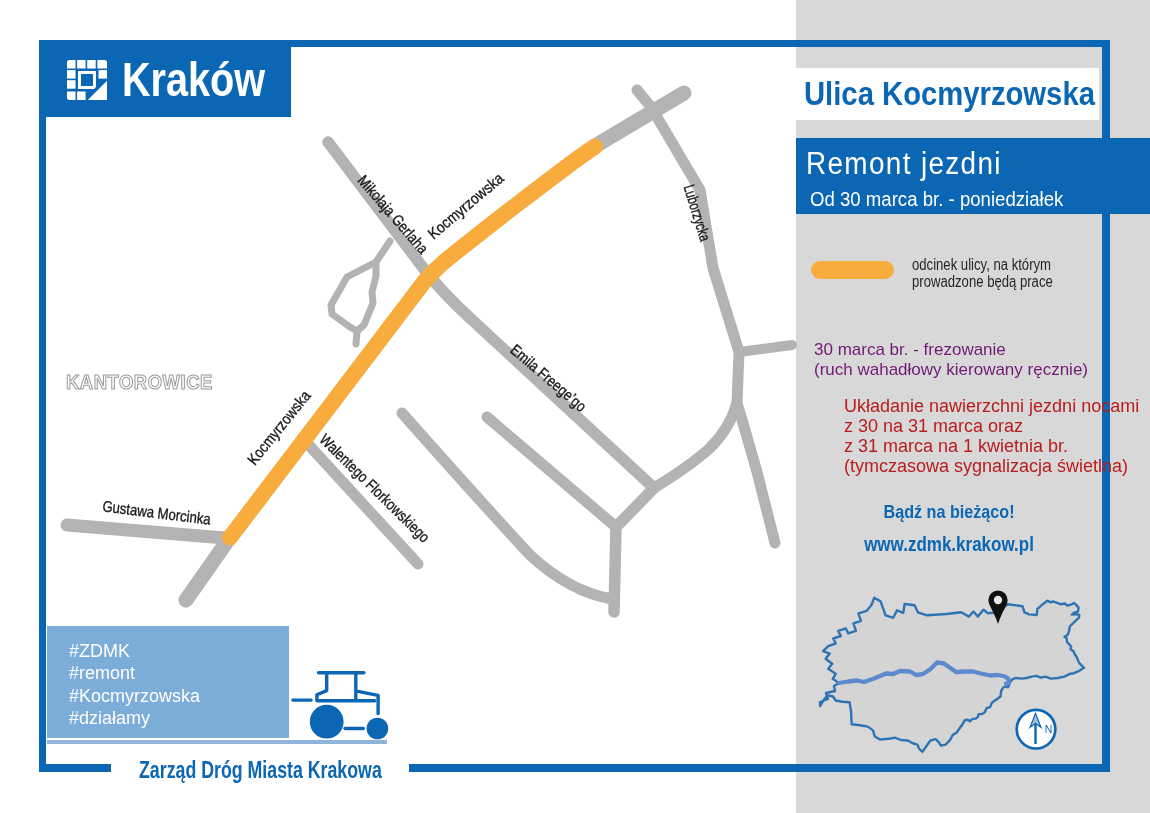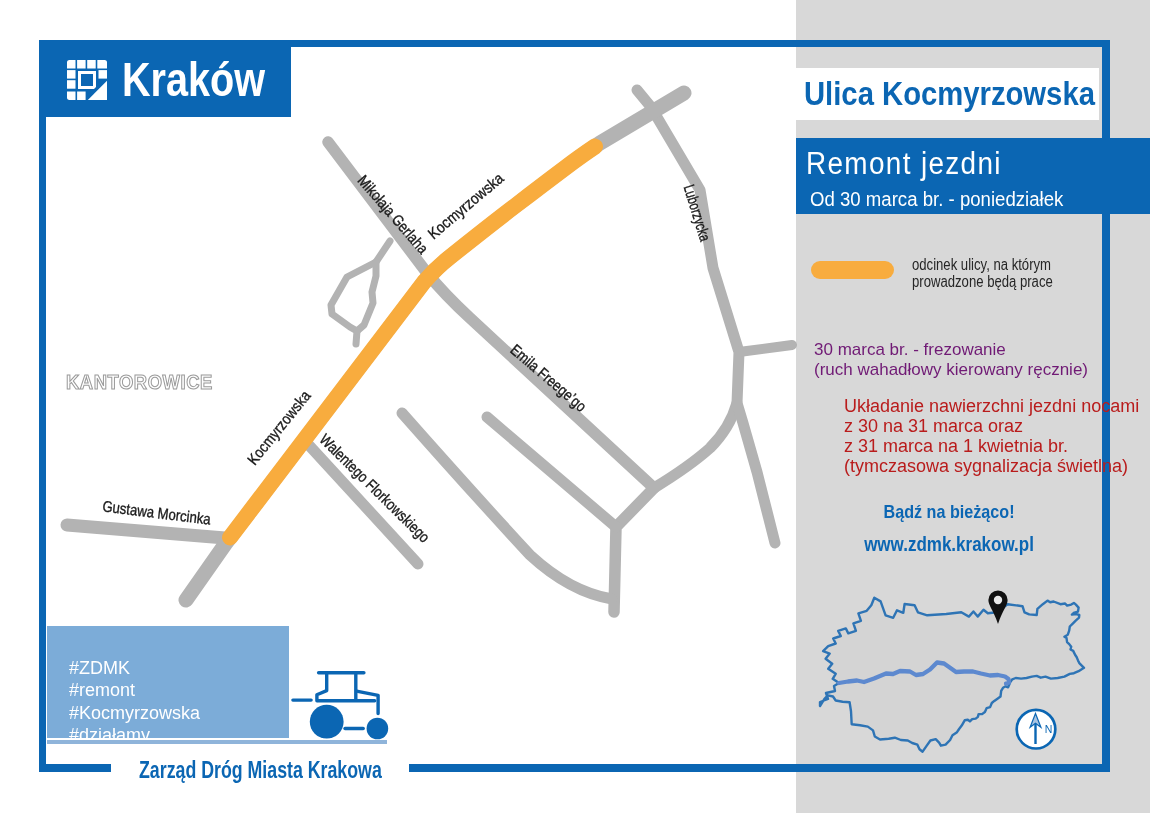--- a/index.html
+++ b/index.html
@@ -89,21 +89,21 @@
 <path fill="none" stroke="#5d89cf" stroke-width="4.3" stroke-linecap="round" stroke-linejoin="round" d="M29,103 L38,101.5 L47,100.5 L54,102 L64,98.5 L76,93.5 L83,94 L90,91 L100,91.5 L106,95 L113,94 L120,89.5 L127,82.5 L134,83.5 L139,87 L146,92 L154,91.5 L163,91.5 L171,93.5 L180,95.5 L188,95 L195,96.5 L198.5,99 L199,102.5 L196,103.5"></path>
 <path fill="#111" d="M188,10.4 a9.6,9.6 0 0 1 9.6,9.6 c0,5.4 -4.8,9.8 -9.6,24 c-4.8,-14.2 -9.6,-18.6 -9.6,-24 a9.6,9.6 0 0 1 9.6,-9.6 Z"></path>
 <circle cx="188" cy="20" r="4.2" fill="#e8e8e8"></circle>
 <circle cx="226" cy="149.2" r="19.3" fill="#fff" stroke="#0b66b3" stroke-width="2.7"></circle>
 <line x1="225.5" y1="164" x2="225.5" y2="141" stroke="#0b66b3" stroke-width="2.4"></line>
 <path d="M225.5,133.5 L230.9,147.3 L225.5,143.3 L220.1,147.3 Z" fill="#a9c4e2" stroke="#0b66b3" stroke-width="1.2"></path>
 <text x="234.8" y="152.8" font-size="10.5" fill="#0b66b3" font-family="Liberation Sans">N</text>
 </svg>
 
 <div class="abs" style="left:47px;top:626px;width:242px;height:112px;background:#7cacd8"></div>
-<div class="abs" style="left:69px;top:657px;color:#fff;font-size:18px;line-height:22.4px">#ZDMK<br>#remont<br>#Kocmyrzowska<br>#działamy</div>
+<div class="abs" style="left:69px;top:640px;color:#fff;font-size:18px;line-height:22.4px">#ZDMK<br>#remont<br>#Kocmyrzowska<br>#działamy</div>
 <div class="abs" style="left:47px;top:740px;width:340px;height:4px;background:#8fb4da"></div>
 <svg id="roller" class="abs" style="left:285px;top:665px" width="105" height="75" viewBox="0 0 105 75">
 <g stroke="#0b66b3" stroke-width="3.4" stroke-linecap="round" stroke-linejoin="round" fill="none">
  <path d="M33.6,7.7 L78.9,7.7"></path>
  <path d="M41.7,8 L41.7,25.6 L31.9,29.7 L31.9,35.7"></path>
  <path d="M70.8,9.4 L70.8,35"></path>
  <path d="M72.8,26.3 L93.1,30.3 L93.1,48.6"></path>
  <path d="M32.9,35.7 L89.7,35.7"></path>
  <path d="M7.9,35.1 L26.1,35.1"></path>
  <path d="M60,63.5 L78.2,63.5"></path>

